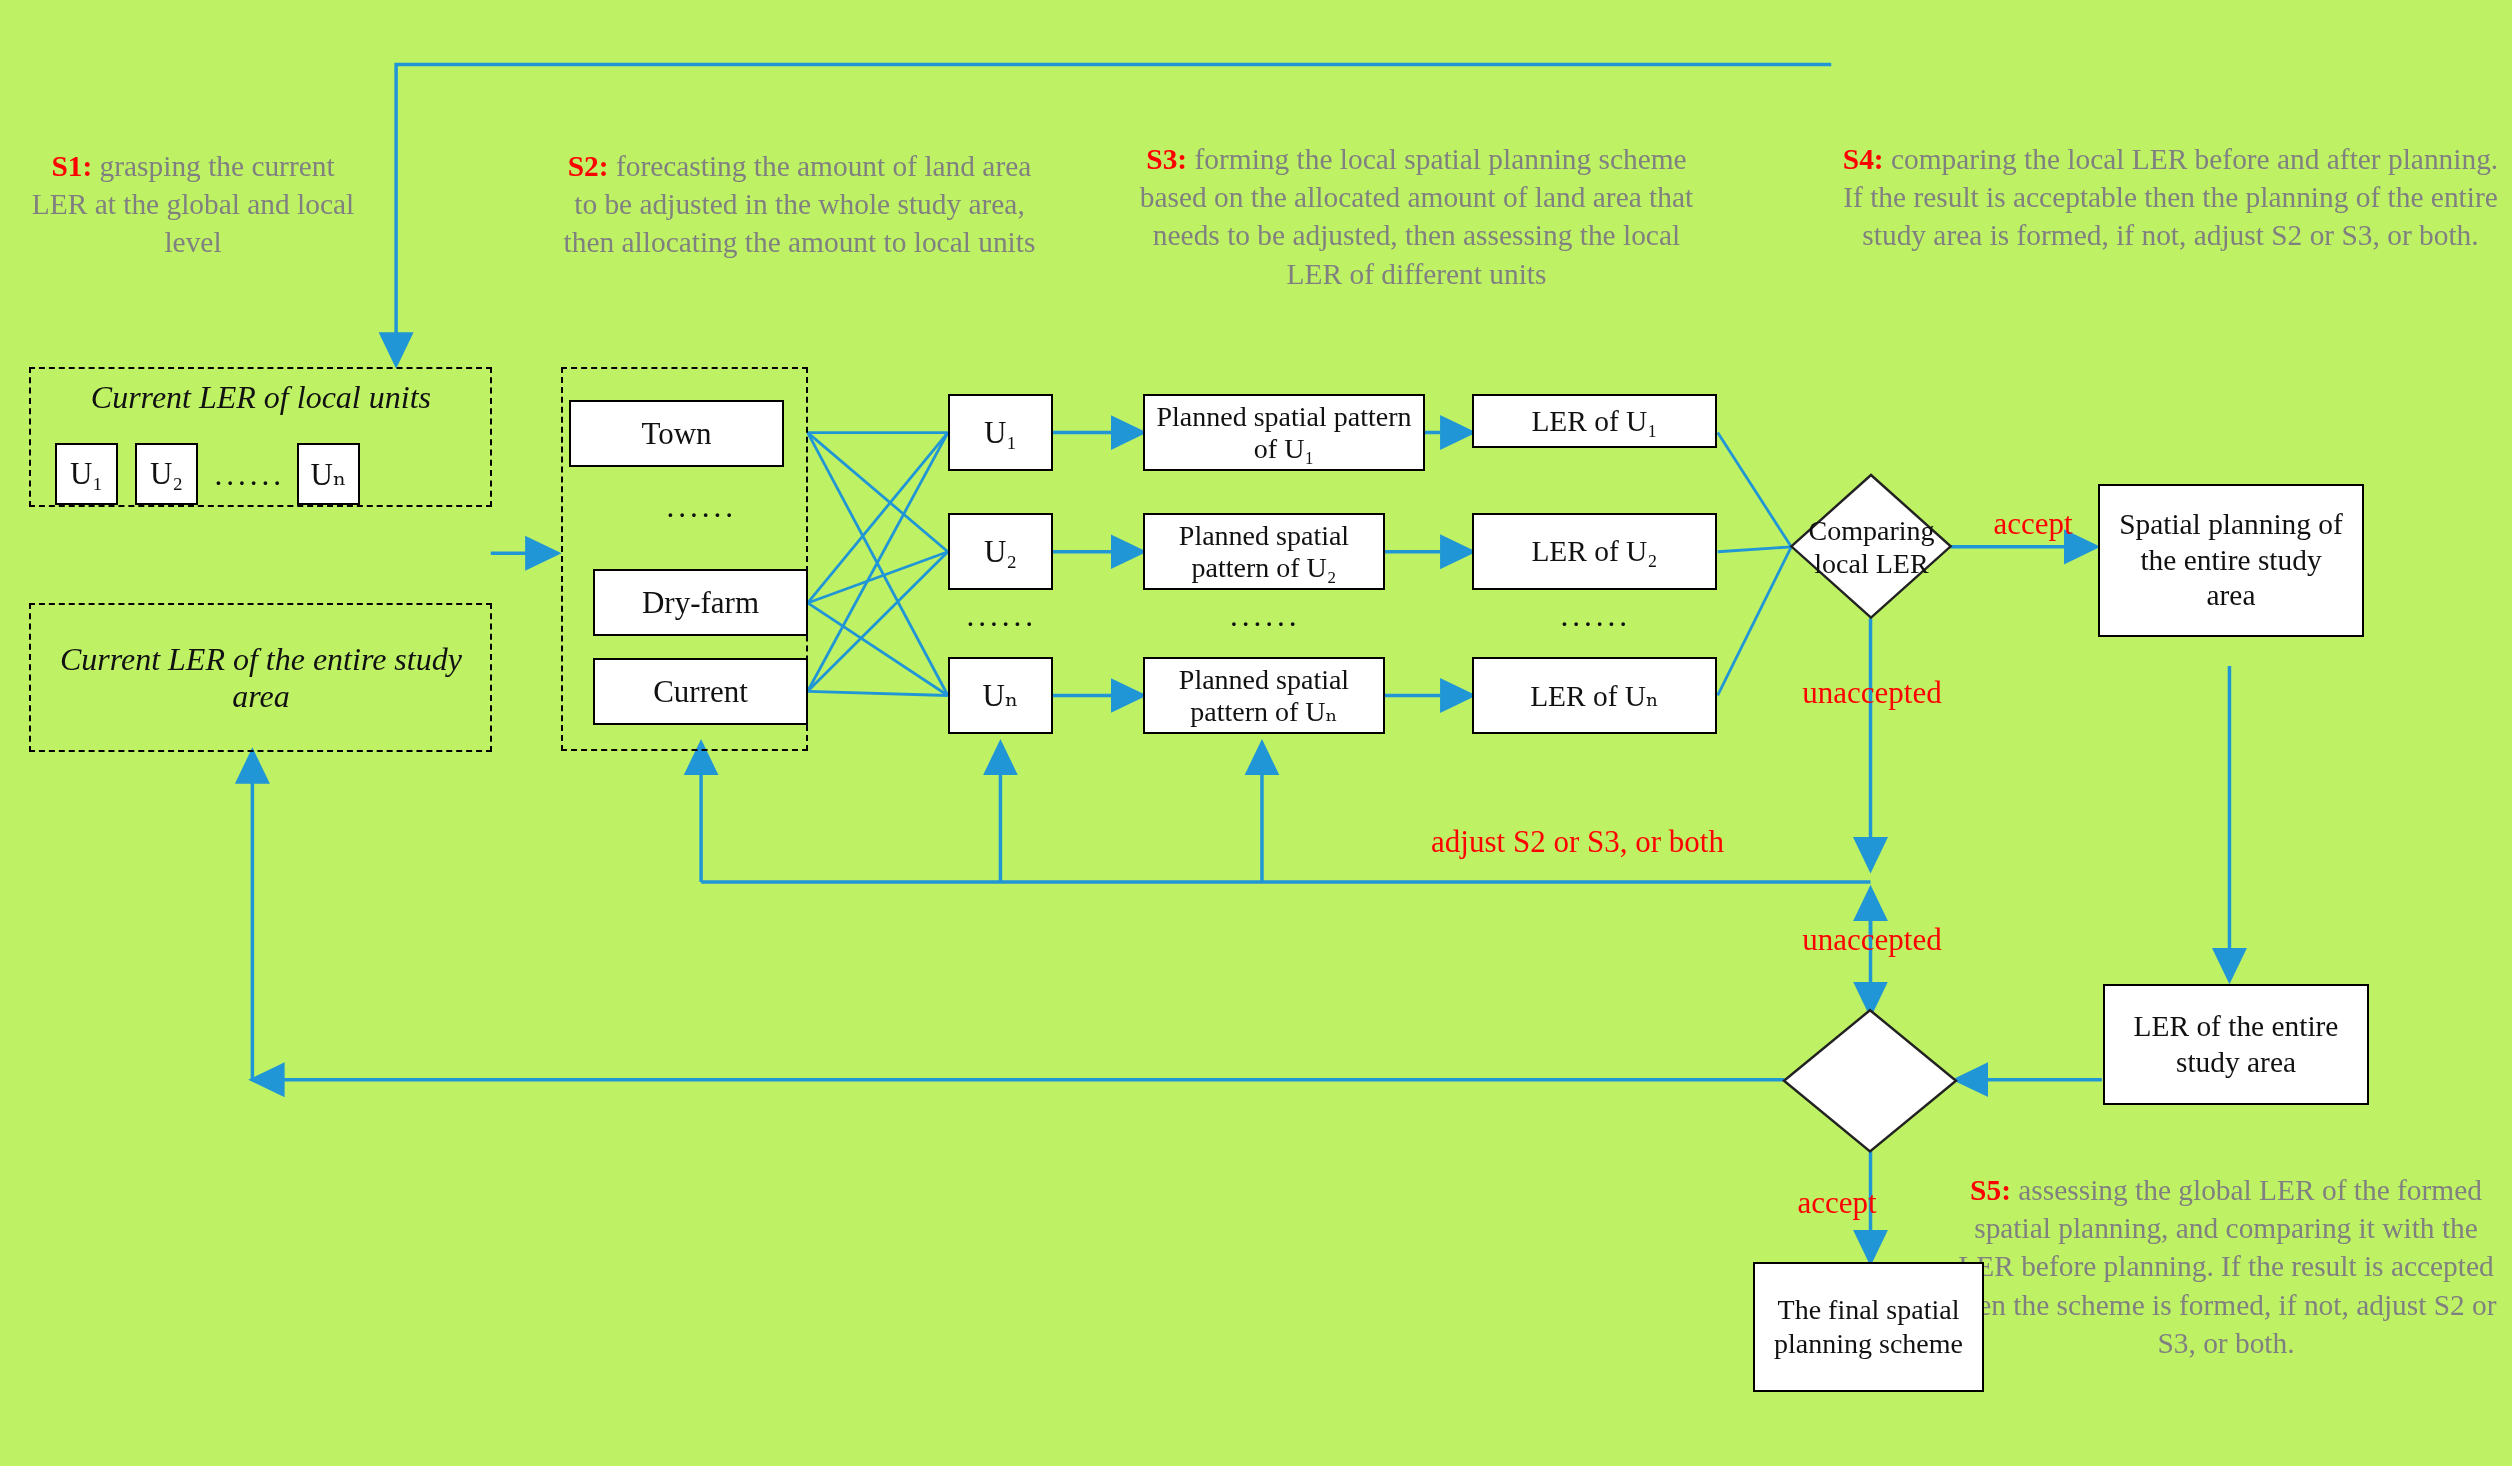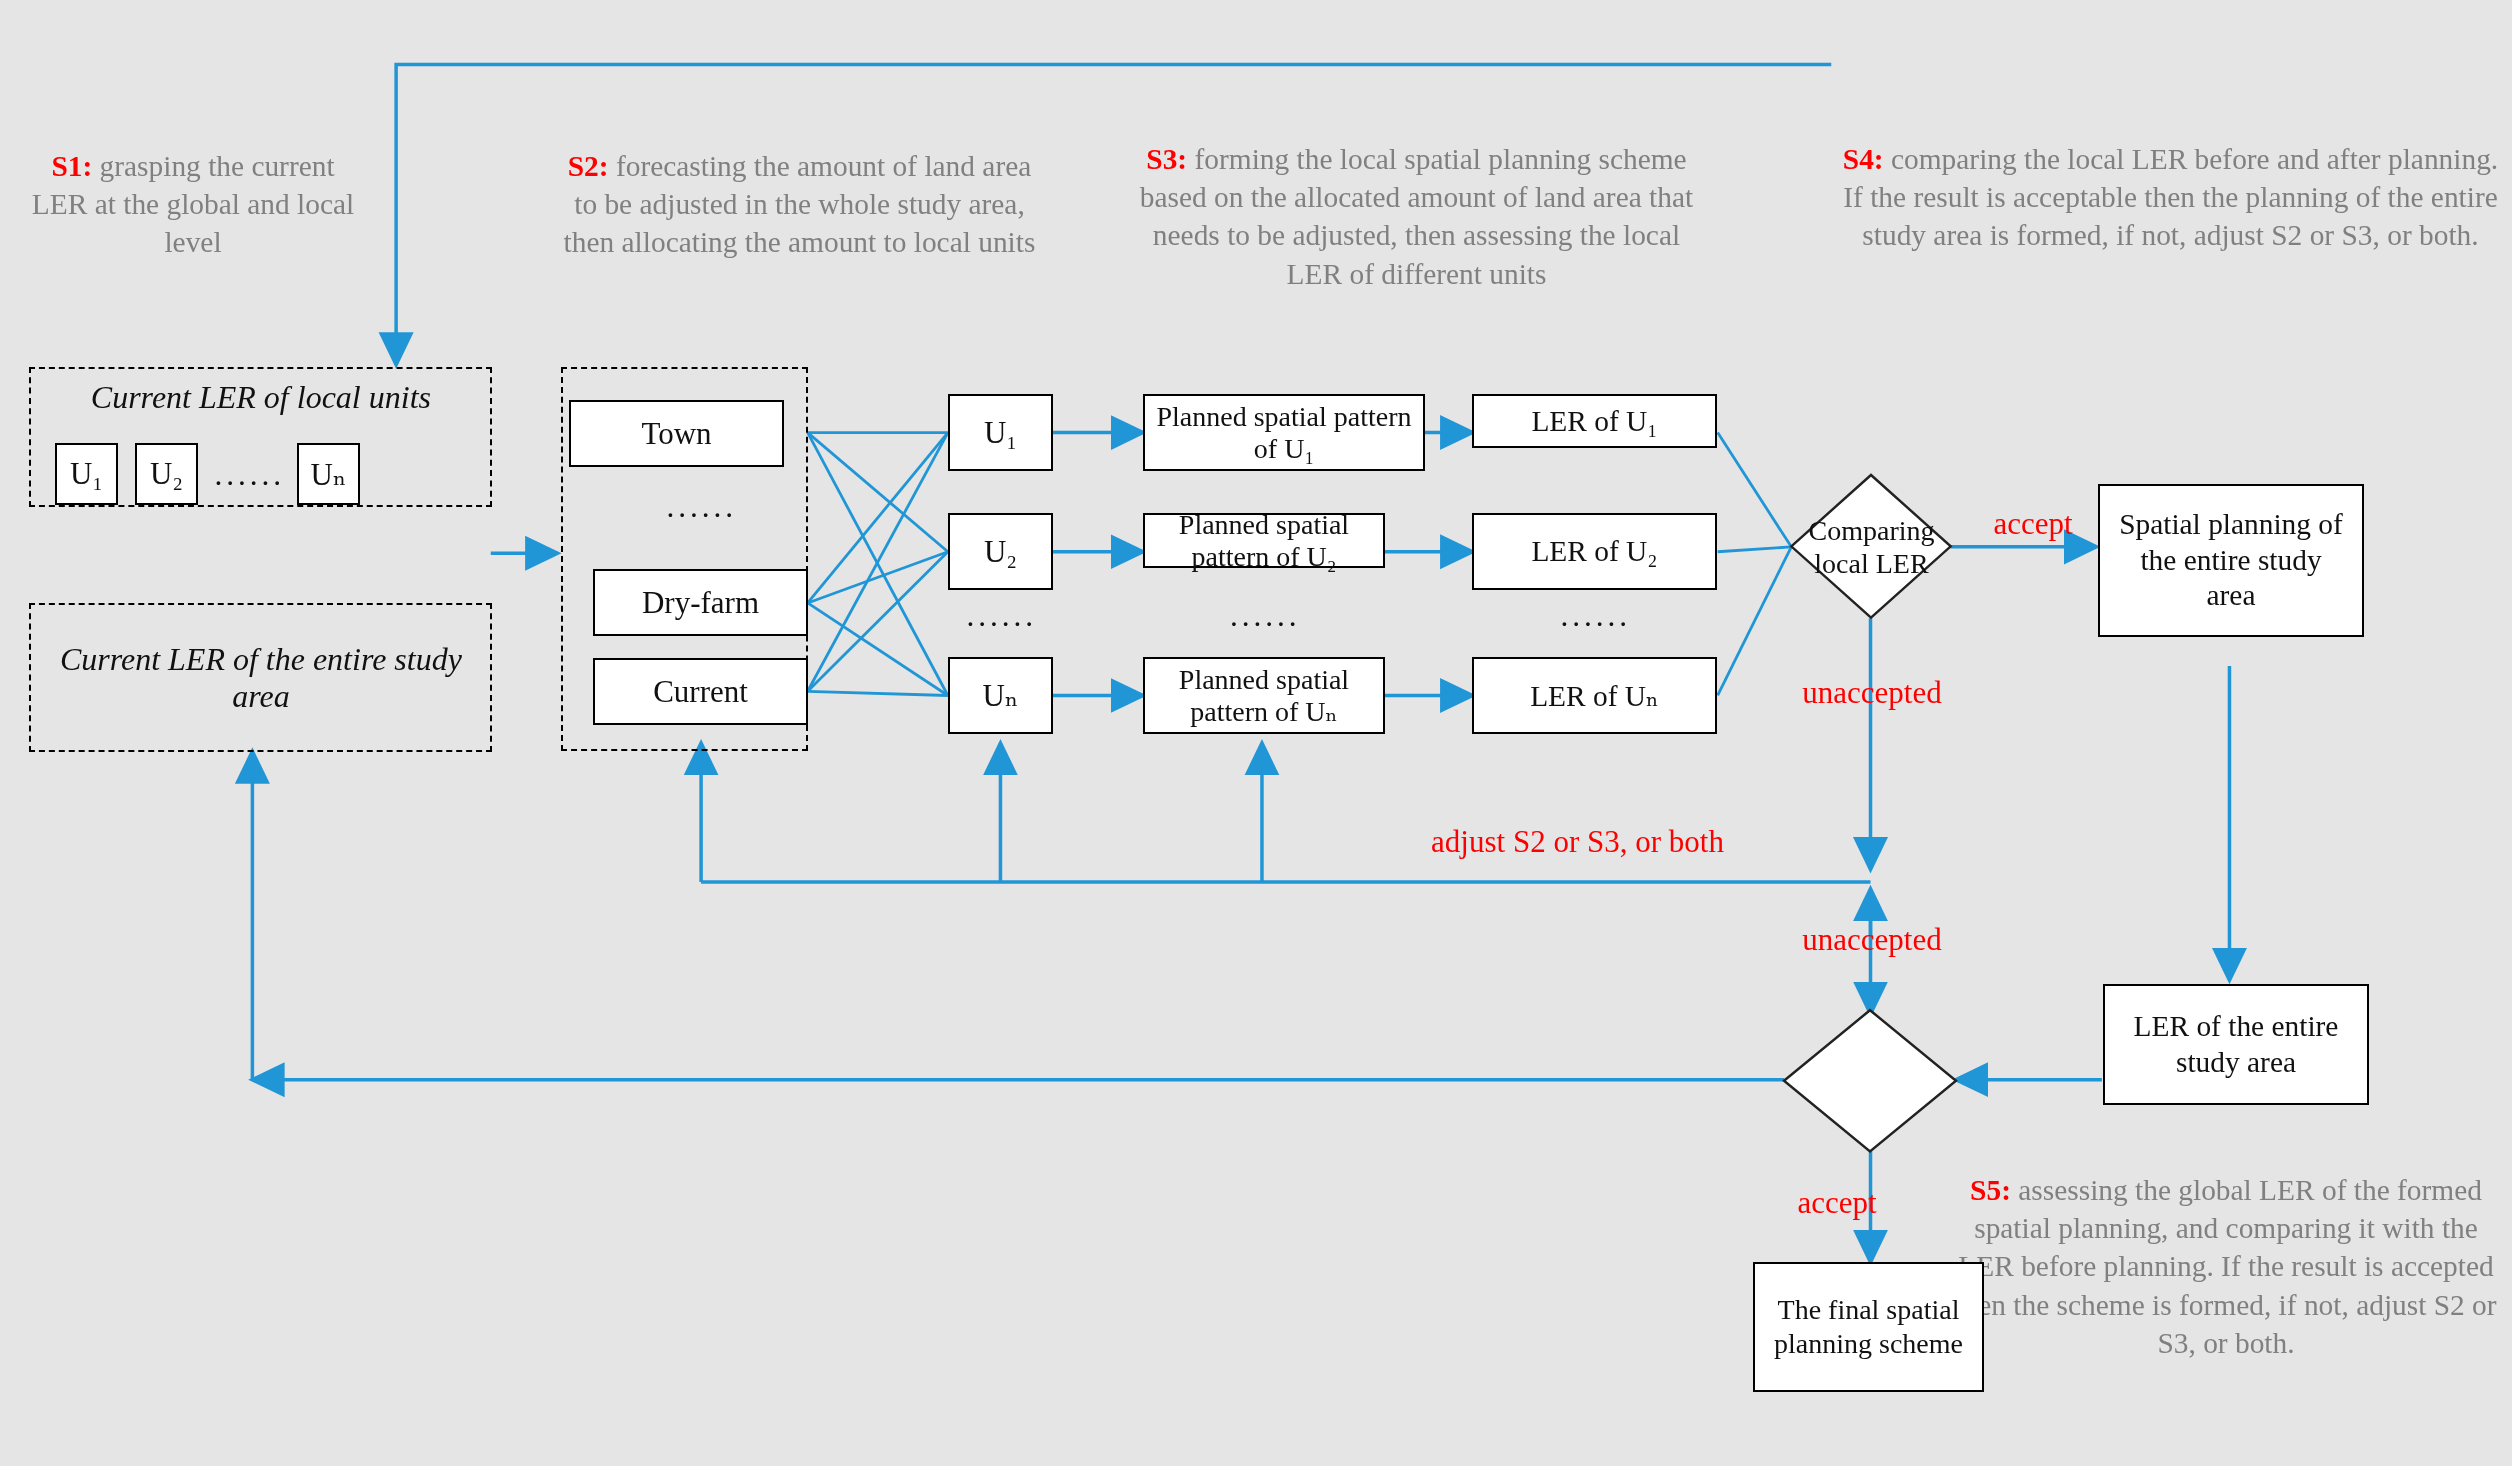--- a/index.html
+++ b/index.html
@@ -1,17 +1,17 @@
 <!DOCTYPE html>
 <html style="font-size:11.2px"><head>
 <meta charset="utf-8">
 <style>
   html,body{margin:0;padding:0;background:#ffffff;}
   body{font-family:"Liberation Serif","DejaVu Serif",serif;}
-  #stage{position:relative;width:2512px;height:1466px;background:#e5e5e5;overflow:hidden;}
+  #stage{position:relative;width:2512px;height:1466px;background:#bef264;overflow:hidden;}
   svg#wires{position:absolute;left:0;top:0;width:2512px;height:1466px;}
   .node{position:absolute;box-sizing:border-box;display:flex;align-items:center;justify-content:center;text-align:center;}
   .solidbox{border:2.1px solid #000;background:#fff;color:#111;}
   .dashbox{border:2.1px dashed #000;background:transparent;}
   .stepnote{position:absolute;color:#808080;text-align:center;line-height:1.30;}
   .stepnote b{color:#ff0000;font-weight:bold;}
   .edgelabel{position:absolute;color:#ff0000;text-align:center;white-space:nowrap;}
   .dots{position:absolute;color:#111;text-align:center;letter-spacing:1.4px;}
   .t46{font-size:32px;font-style:italic;}
   .t44{font-size:31px;}
@@ -148,21 +148,21 @@
     <span>U₂</span>
   </div>
   <div class="dots t44" style="left:948px;top:607px;width:105px;">······</div>
   <div class="node solidbox t44" style="left:948px;top:657px;width:105px;height:77px;">
     <span>Uₙ</span>
   </div>
 
   <div class="node solidbox t40" style="left:1143px;top:394px;width:282px;height:77px;padding:0 7px;line-height:1.14;">
     <span>Planned spatial pattern of U₁</span>
   </div>
-  <div class="node solidbox t40" style="left:1143px;top:513px;width:242px;height:55px;padding:0 7px;line-height:1.14;">
+  <div class="node solidbox t40" style="left:1143px;top:513px;width:242px;height:77px;padding:0 7px;line-height:1.14;">
     <span>Planned spatial pattern of U₂</span>
   </div>
   <div class="dots t44" style="left:1143px;top:607px;width:242px;">······</div>
   <div class="node solidbox t40" style="left:1143px;top:657px;width:242px;height:77px;padding:0 7px;line-height:1.14;">
     <span>Planned spatial pattern of Uₙ</span>
   </div>
 
   <div class="node solidbox t42" style="left:1472px;top:394px;width:245px;height:54px;">
     <span>LER of U₁</span>
   </div>

